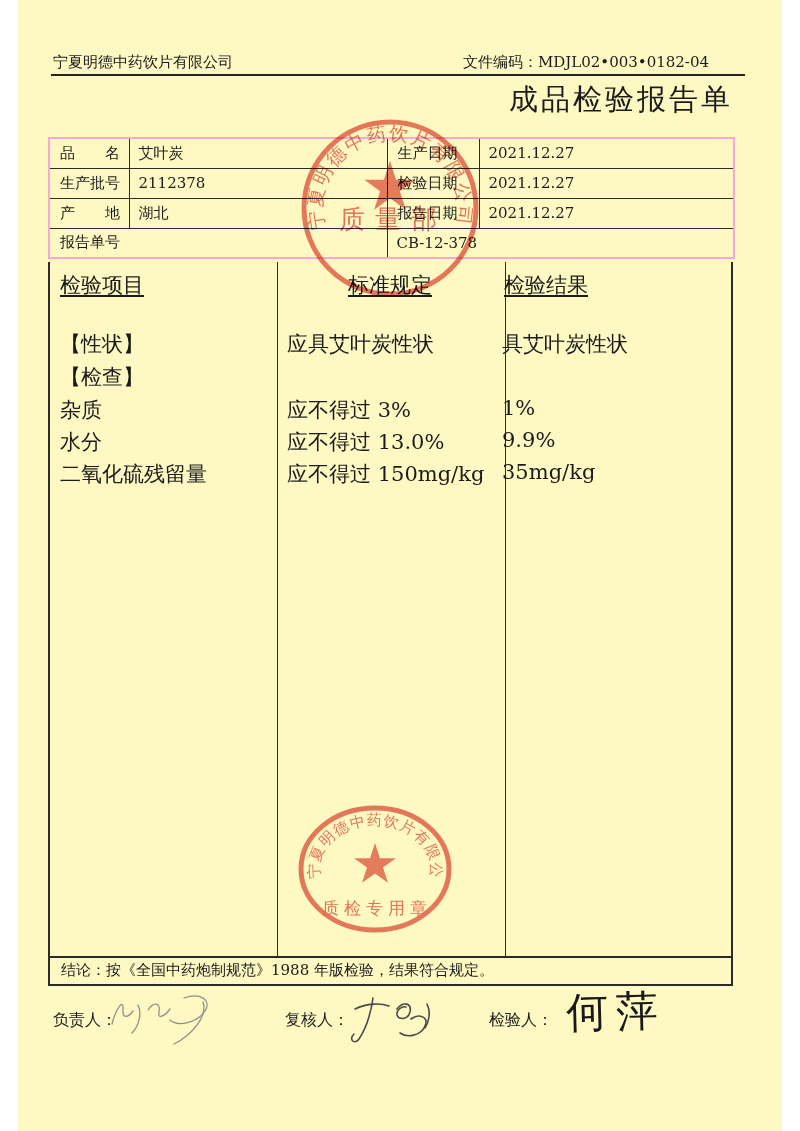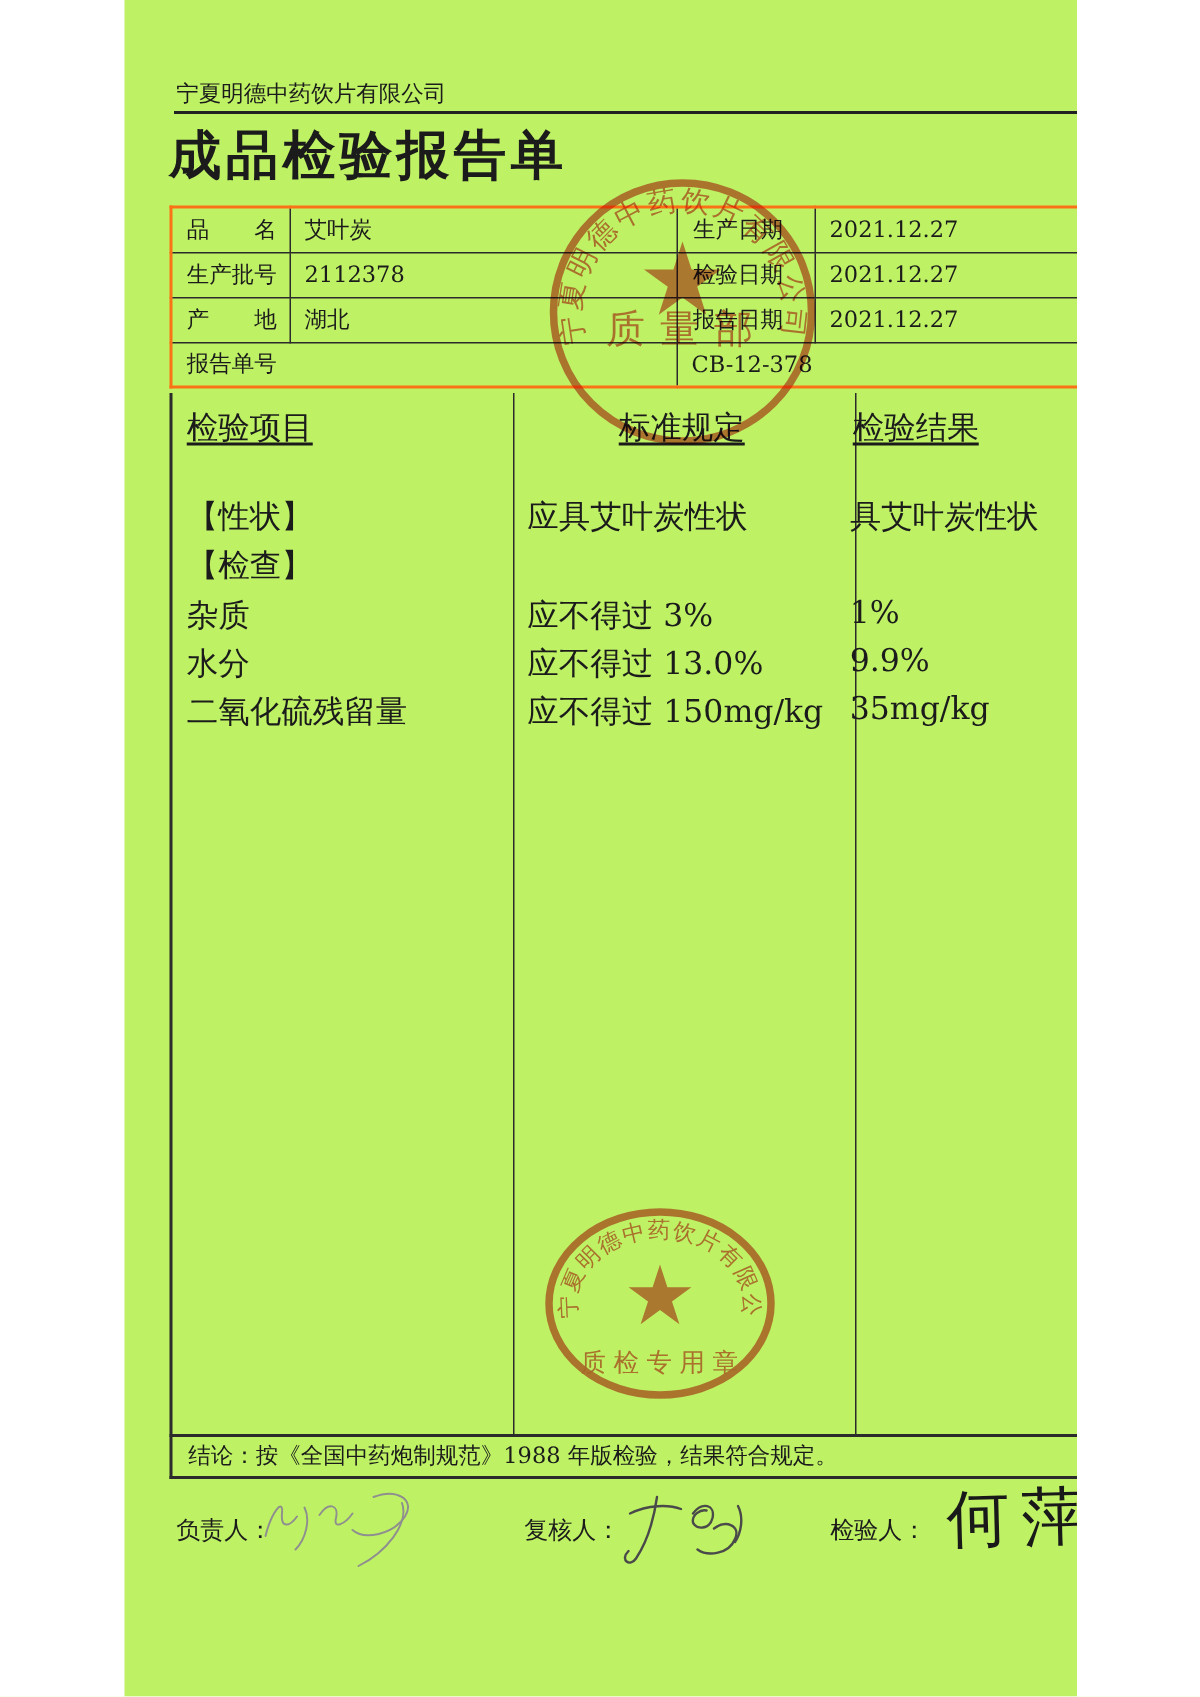--- a/index.html
+++ b/index.html
@@ -1,34 +1,34 @@
 <!DOCTYPE html>
 <html><head>
 <meta charset="utf-8">
 <style>
   * { margin:0; padding:0; box-sizing:border-box; }
   html,body { background:#ffffff; }
   .page {
-    position:relative; width:635px; height:1131px; margin:0 auto;
-    background:#bef264; overflow:hidden;
+    position:relative; width:764px; height:1131px; margin:0 auto;
+    background:#fef9c3; overflow:hidden;
     font-family:"DejaVu Serif","Liberation Serif",serif;
     color:#1b1b1b;
   }
   
   .hdr-company { position:absolute; left:35px; top:53px; font-size:15px; white-space:nowrap; }
   .hdr-code    { position:absolute; right:73px; top:53px; font-size:15px; white-space:nowrap; }
   .hdr-rule    { position:absolute; left:33px; top:74px; width:694px; height:2px; background:#222; }
   
-  .title { position:absolute; left:30px; top:80px; width:685px; text-align:left;
-           font-size:35px; font-weight:700; letter-spacing:3px; }
+  .title { position:absolute; left:30px; top:80px; width:685px; text-align:right;
+           font-size:29px; font-weight:400; letter-spacing:3px; }
   
   .info-table { position:absolute; left:30px; top:137px; width:685px;
                 border-collapse:collapse; table-layout:fixed; font-size:15px; }
   .info-table td { border:1px solid #2b2b2b; height:30px; padding:0; vertical-align:middle; white-space:nowrap; }
-  .info-table { border:2px solid #f97316; }
+  .info-table { border:2px solid #f9a8d4; }
   .info-table td.lbl  { padding-left:10px; }
   .info-table td.val  { padding-left:9px;margin-left:16px; }
   
   .insp { position:absolute; left:30px; top:262px; width:685px; height:696px;
           border:2px solid #2b2b2b; border-top:none; font-size:21px; }
   .vdiv { position:absolute; top:0; bottom:0; width:1px; background:#2b2b2b; }
   .insp-h { position:absolute; top:9px; text-decoration:underline; text-underline-offset:3px; white-space:nowrap; }
   .insp-h.c1 { left:10px; }
   .insp-h.c2 { left:226px; width:228px; text-align:center; }
   .insp-h.c3 { left:454px; width:227px; }
@@ -47,20 +47,21 @@
                     letter-spacing:8px; transform:rotate(-1.5deg); color:#191919; white-space:nowrap; }
   
   .stamp { position:absolute; mix-blend-mode:multiply; opacity:0.8; }
 </style>
 </head>
 <body>
 
 <div class="page">
 
   <div class="hdr-company">宁夏明德中药饮片有限公司</div>
+  <div class="hdr-code">文件编码：MDJL02•003•0182-04</div>
   <div class="hdr-rule"></div>
 
   <div class="title">成品检验报告单</div>
 
   <table class="info-table">
     <colgroup>
         <col style="width:80px">
         <col style="width:258px">
         <col style="width:92px">
         <col style="width:255px">

